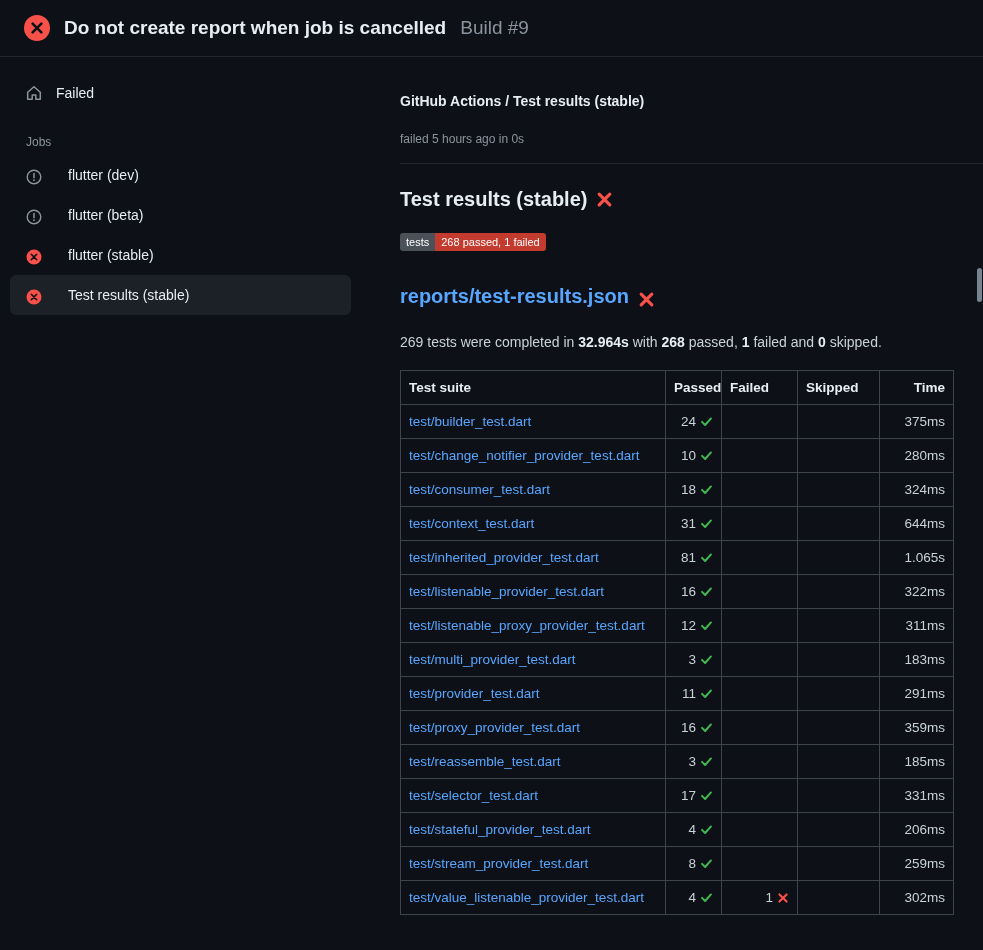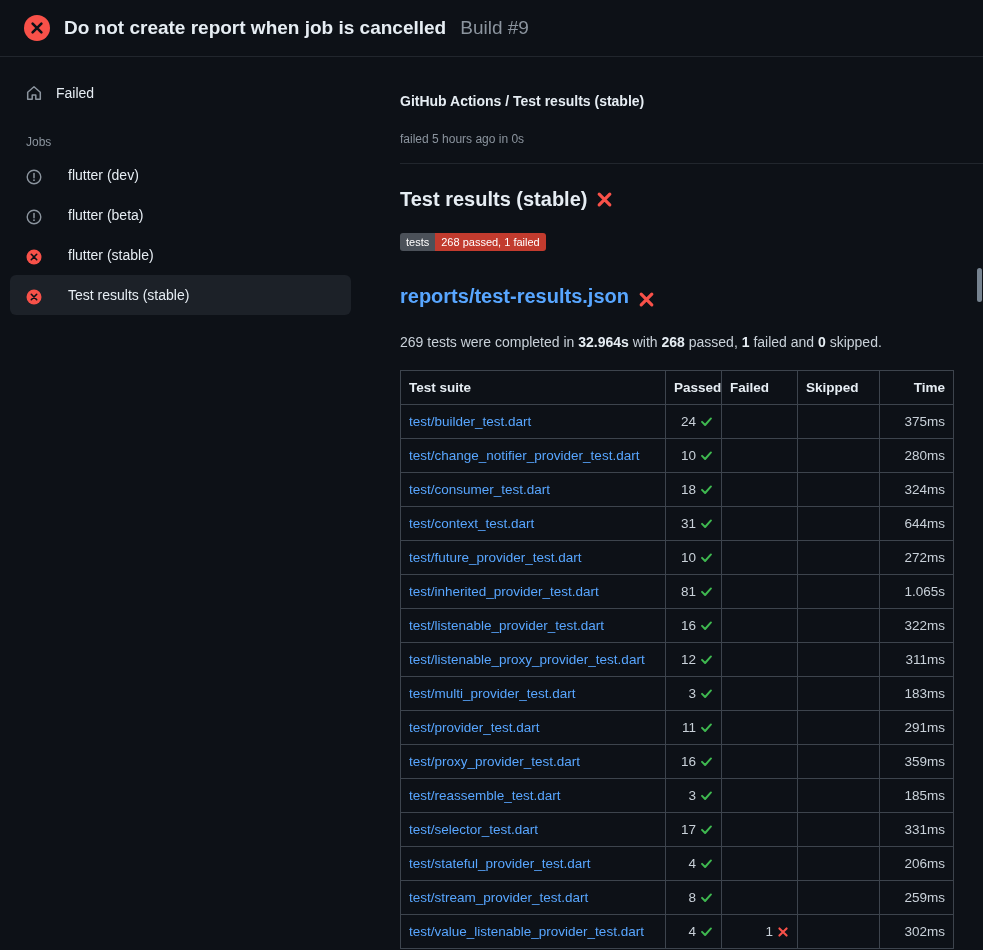--- a/index.html
+++ b/index.html
@@ -197,29 +197,20 @@
             <tr>
               <td><a>test/context_test.dart</a></td>
               <td class="al-r">31<svg width="13" height="13" viewBox="0 0 16 16">
                   <path d="M2.5 8.5 L6.3 12.3 L13.5 4.2" fill="none" style="stroke:var(--passed-green)" stroke-width="2.4" stroke-linecap="round" stroke-linejoin="round"></path>
                 </svg></td>
               <td class="al-r"></td>
               <td class="al-r"></td>
               <td class="al-r">644ms</td>
             </tr>
             <tr>
-              <td><a>test/future_provider_test.dart</a></td>
-              <td class="al-r">10<svg width="13" height="13" viewBox="0 0 16 16">
-                  <path d="M2.5 8.5 L6.3 12.3 L13.5 4.2" fill="none" style="stroke:var(--passed-green)" stroke-width="2.4" stroke-linecap="round" stroke-linejoin="round"></path>
-                </svg></td>
-              <td class="al-r"></td>
-              <td class="al-r"></td>
-              <td class="al-r">272ms</td>
-            </tr>
-            <tr>
               <td><a>test/inherited_provider_test.dart</a></td>
               <td class="al-r">81<svg width="13" height="13" viewBox="0 0 16 16">
                   <path d="M2.5 8.5 L6.3 12.3 L13.5 4.2" fill="none" style="stroke:var(--passed-green)" stroke-width="2.4" stroke-linecap="round" stroke-linejoin="round"></path>
                 </svg></td>
               <td class="al-r"></td>
               <td class="al-r"></td>
               <td class="al-r">1.065s</td>
             </tr>
             <tr>
               <td><a>test/listenable_provider_test.dart</a></td>

